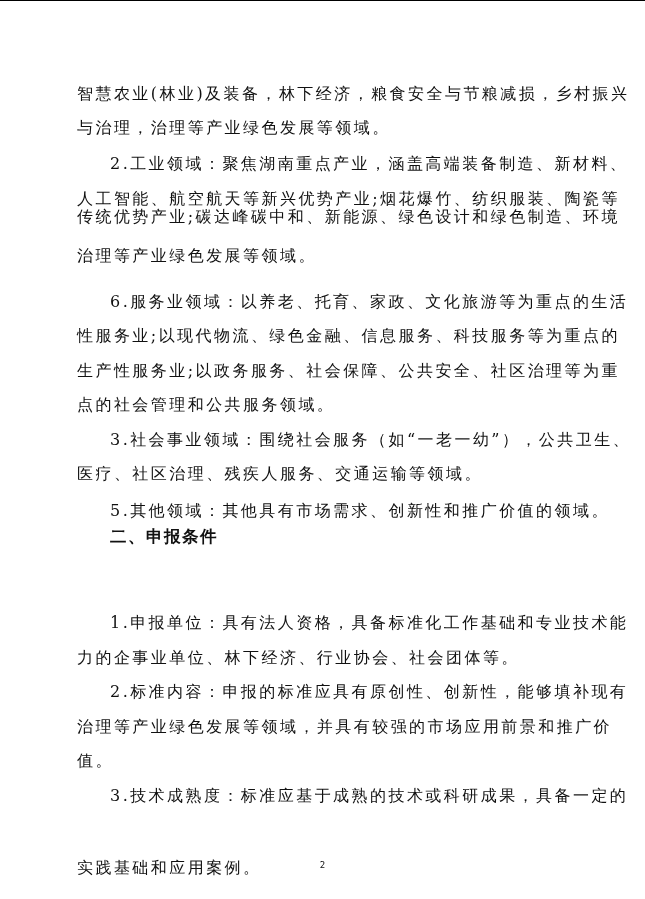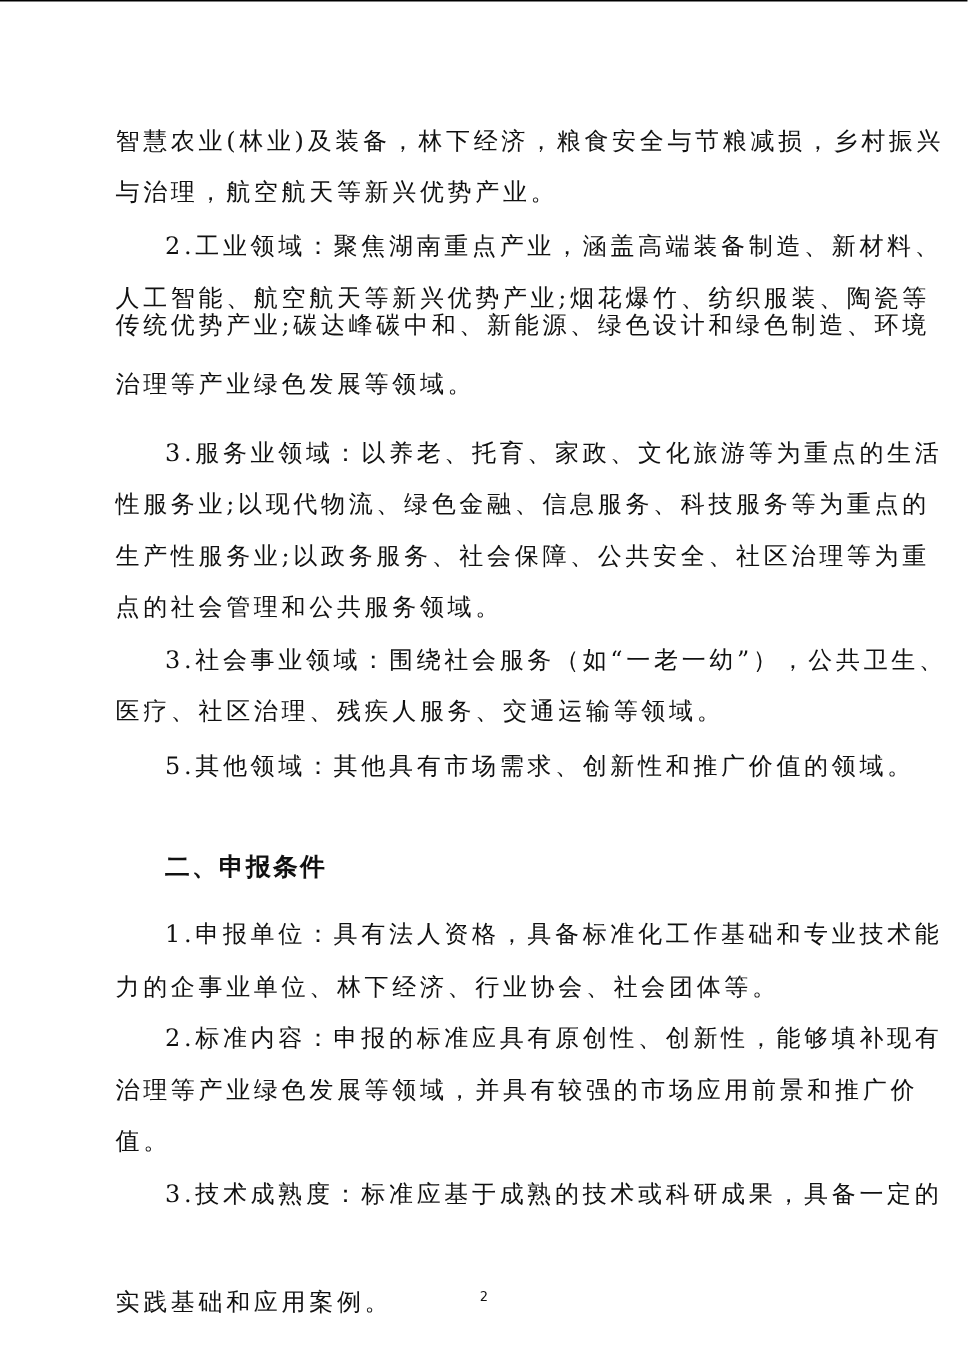--- a/index.html
+++ b/index.html
@@ -11,34 +11,34 @@
     .heading { font-family: "DejaVu Sans", "Liberation Sans", sans-serif; font-weight: bold; font-size: 16.5px; letter-spacing: 1.5px; }
     .page-number { position: absolute; left: 0; top: 860px; width: 645px; text-align: center; font-family: "DejaVu Sans Mono", monospace; font-size: 9px; }
   </style>
 </head>
 <body>
 
 <div class="top-rule"></div>
 
 <div class="page">
   <div class="line" style="top:10px">智慧农业(林业)及装备，林下经济，粮食安全与节粮减损，乡村振兴</div>
-  <div class="line" style="top:44px">与治理，航空航天等新兴优势产业。</div>
+  <div class="line" style="top:44px">与治理，治理等产业绿色发展等领域。</div>
   <div class="line indent" style="top:80px">2.工业领域：聚焦湖南重点产业，涵盖高端装备制造、新材料、</div>
   <div class="line" style="top:115px">人工智能、航空航天等新兴优势产业;烟花爆竹、纺织服装、陶瓷等</div>
   <div class="line" style="top:133px">传统优势产业;碳达峰碳中和、新能源、绿色设计和绿色制造、环境</div>
   <div class="line" style="top:172px">治理等产业绿色发展等领域。</div>
-  <div class="line indent" style="top:218px">3.服务业领域：以养老、托育、家政、文化旅游等为重点的生活</div>
+  <div class="line indent" style="top:218px">6.服务业领域：以养老、托育、家政、文化旅游等为重点的生活</div>
   <div class="line" style="top:252px">性服务业;以现代物流、绿色金融、信息服务、科技服务等为重点的</div>
   <div class="line" style="top:287px">生产性服务业;以政务服务、社会保障、公共安全、社区治理等为重</div>
   <div class="line" style="top:321px">点的社会管理和公共服务领域。</div>
   <div class="line indent" style="top:356px">3.社会事业领域：围绕社会服务（如“一老一幼”），公共卫生、</div>
   <div class="line" style="top:390px">医疗、社区治理、残疾人服务、交通运输等领域。</div>
   <div class="line indent" style="top:427px">5.其他领域：其他具有市场需求、创新性和推广价值的领域。</div>
 
-  <div class="line indent heading" style="top:494px">二、申报条件</div>
+  <div class="line indent heading" style="top:453px">二、申报条件</div>
 
   <div class="line indent" style="top:539px">1.申报单位：具有法人资格，具备标准化工作基础和专业技术能</div>
   <div class="line" style="top:574px">力的企事业单位、林下经济、行业协会、社会团体等。</div>
   <div class="line indent" style="top:608px">2.标准内容：申报的标准应具有原创性、创新性，能够填补现有</div>
   <div class="line" style="top:643px">治理等产业绿色发展等领域，并具有较强的市场应用前景和推广价</div>
   <div class="line" style="top:677px">值。</div>
   <div class="line indent" style="top:712px">3.技术成熟度：标准应基于成熟的技术或科研成果，具备一定的</div>
   <div class="line" style="top:784px">实践基础和应用案例。</div>
 </div>
 

